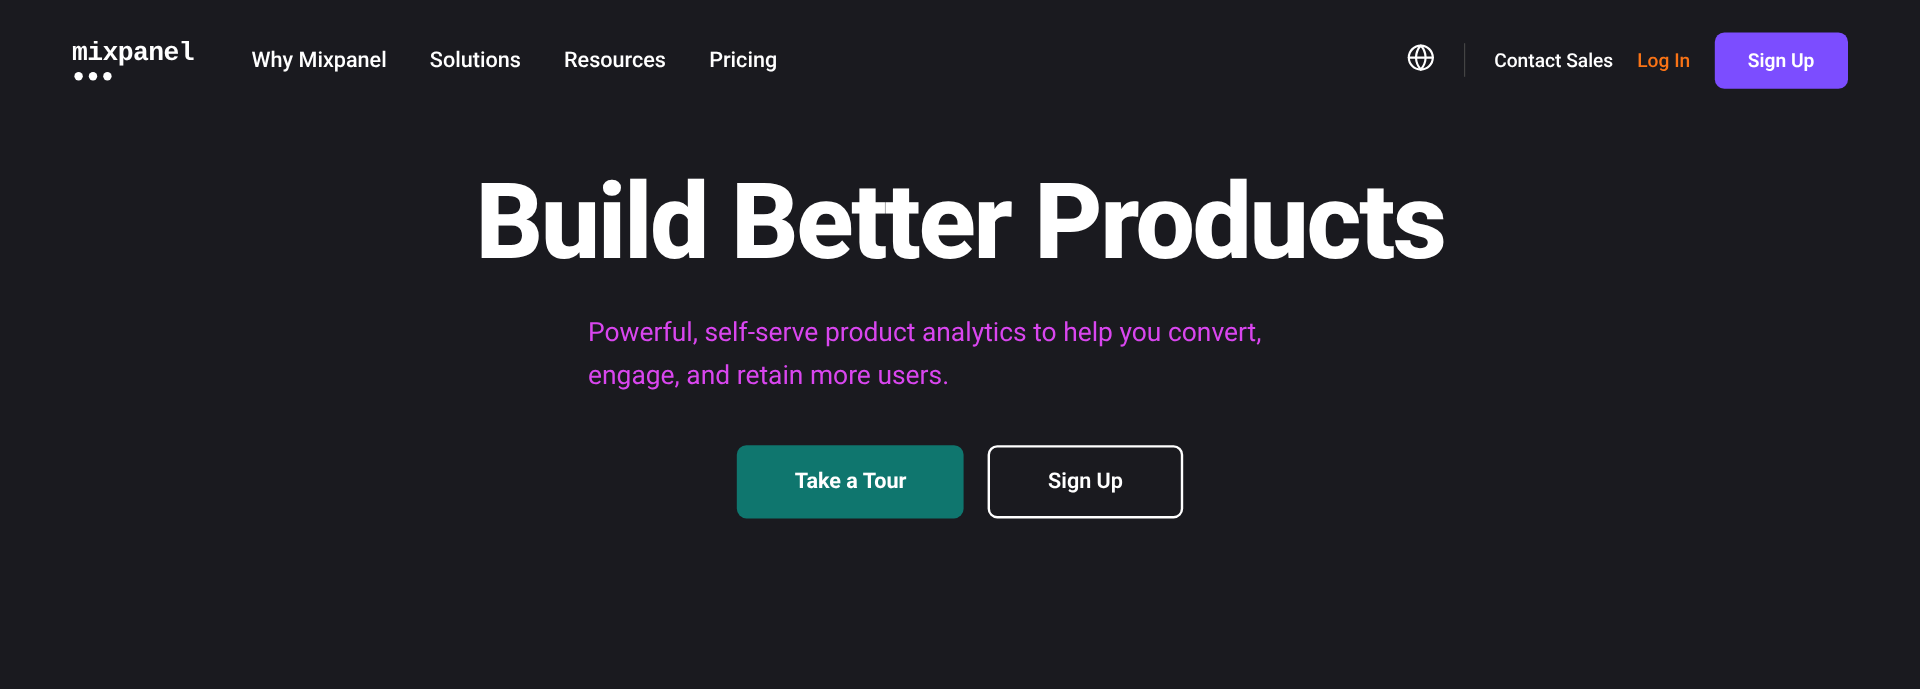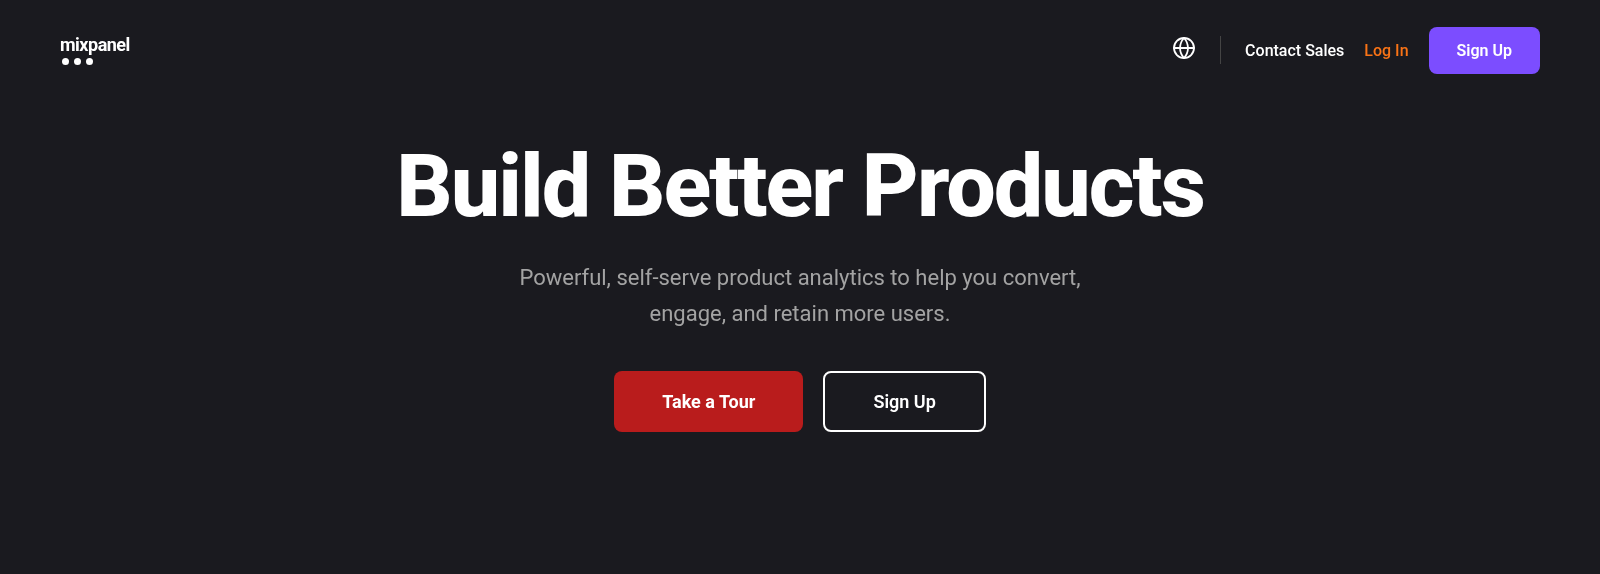--- a/index.html
+++ b/index.html
@@ -33,24 +33,25 @@
       gap: 48px;
     }
 
     .logo {
       display: flex;
       flex-direction: column;
       line-height: 1;
     }
 
     .logo-text {
-      font-size: 18px;
+      font-size: 22px;
       font-weight: 700;
       color: #ffffff;
       letter-spacing: -0.5px;
+      font-family: Liberation Mono, monospace;
     }
 
     .logo-dots {
       display: flex;
       gap: 5px;
       margin-top: 4px;
       padding-left: 2px;
     }
 
     .logo-dot {
@@ -121,49 +122,49 @@
       display: inline-block;
     }
 
     
     .hero {
       display: flex;
       flex-direction: column;
       align-items: center;
       justify-content: center;
       padding: 40px 20px 60px;
-      text-align: center;
+      text-align: left;
     }
 
     .hero-title {
       font-size: 88px;
       font-weight: 800;
       color: #ffffff;
       line-height: 1.05;
       margin-bottom: 28px;
       letter-spacing: -2px;
     }
 
     .hero-subtitle {
       font-size: 22px;
       font-weight: 400;
-      color: #a3a3a3;
+      color: #d946ef;
       line-height: 1.6;
       margin-bottom: 40px;
       max-width: 620px;
     }
 
     .hero-buttons {
       display: flex;
       gap: 20px;
       align-items: center;
     }
 
     .take-tour-btn {
-      background-color: #b91c1c;
+      background-color: #0f766e;
       color: #ffffff;
       border: none;
       border-radius: 8px;
       padding: 20px 48px;
       font-size: 18px;
       font-weight: 700;
       cursor: pointer;
       text-decoration: none;
     }
 
@@ -187,20 +188,34 @@
 
     <div class="logo">
       <span class="logo-text">mixpanel</span>
       <div class="logo-dots">
         <span class="logo-dot"></span>
         <span class="logo-dot"></span>
         <span class="logo-dot"></span>
       </div>
     </div>
 
+    <ul class="nav-links">
+      <li>
+        <a href="#">Why Mixpanel</a>
+      </li>
+      <li>
+        <a href="#">Solutions</a>
+      </li>
+      <li>
+        <a href="#">Resources</a>
+      </li>
+      <li>
+        <a href="#">Pricing</a>
+      </li>
+    </ul>
   </div>
 
   <div class="navbar-right">
 
     <span>
       <svg class="globe-icon" viewBox="0 0 24 24" fill="none" stroke="currentColor" stroke-width="1.8" stroke-linecap="round" stroke-linejoin="round">
         <circle cx="12" cy="12" r="10"></circle>
         <line x1="2" y1="12" x2="22" y2="12"></line>
         <path d="M12 2a15.3 15.3 0 0 1 4 10 15.3 15.3 0 0 1-4 10 15.3 15.3 0 0 1-4-10 15.3 15.3 0 0 1 4-10z"></path>
       </svg>

